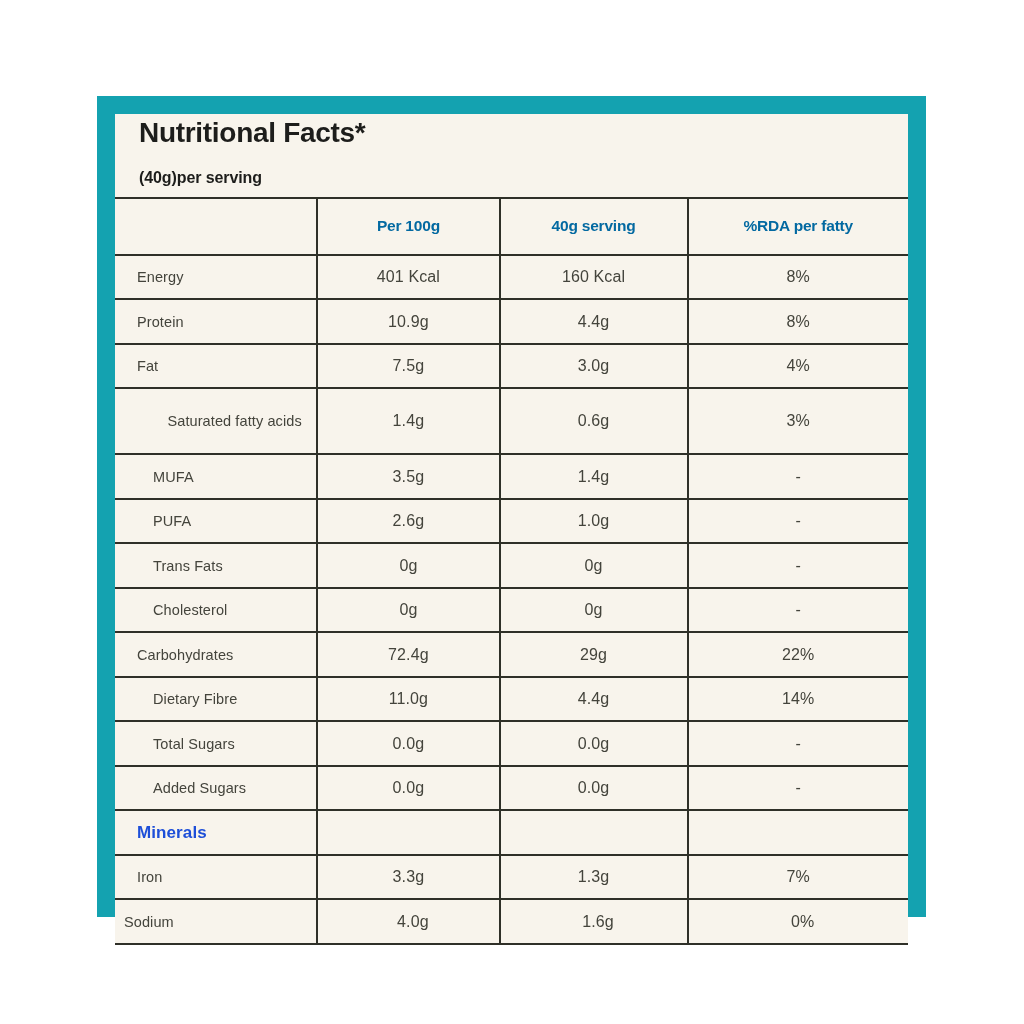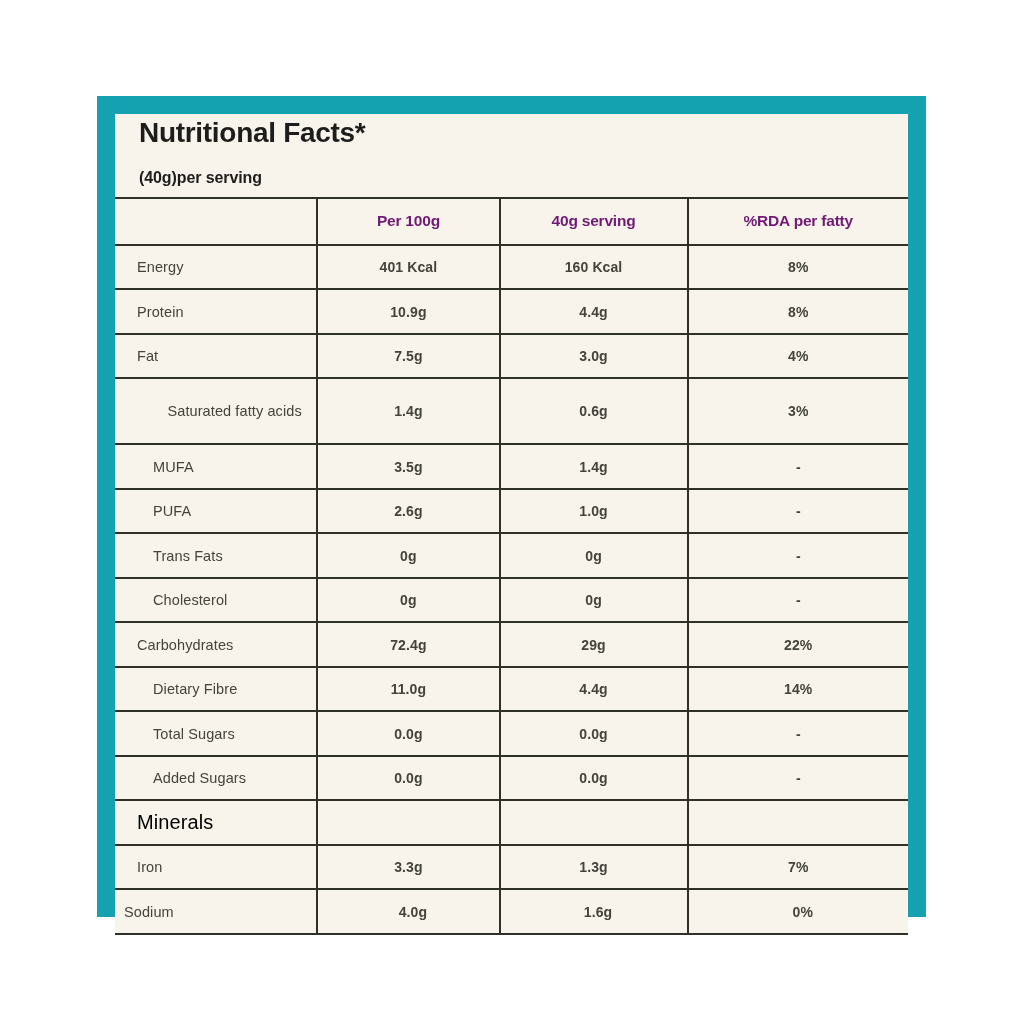--- a/index.html
+++ b/index.html
@@ -85,45 +85,45 @@
 
   .nutri-table td:last-child,
   .nutri-table th:last-child { border-right: none; }
 
   .nutri-table tr:last-child td { border-bottom: 2.2px solid #2f3028; padding-left: 9px; }
 
   
   .hdr th {
     font-size: 15.5px;
     font-weight: 700;
-    color: #701a75;
+    color: #0369a1;
     text-align: center;
     letter-spacing: -0.2px;
-    height: 47px;
+    height: 57px;
     border-radius: 15px;
   }
   .hdr th.blank { border-right: 2.2px solid #2f3028; }
 
   
   td.name {
     text-align: left;
     padding-left: 22px;
     font-size: 14.5px;
     font-weight: 400;
     color: #44443c;
     letter-spacing: 0.1px;
   }
   td.name.indent  { padding-left: 38px; }
-  td.name.section { font-weight: 400; color: #000000; font-size: 20px; }
+  td.name.section { font-weight: 700; color: #1d4ed8; font-size: 17px; }
 
   
   td.val {
     text-align: center;
-    font-size: 14px;
-    font-weight: 700;
+    font-size: 16px;
+    font-weight: 400;
     color: #44443c;
     letter-spacing: 0.1px;
   }
 
   tr.tall td { height: 66px; }
   tr.tall td.name { line-height: 1.55; text-align: center; }
 </style>
 </head>
 <body>
 

